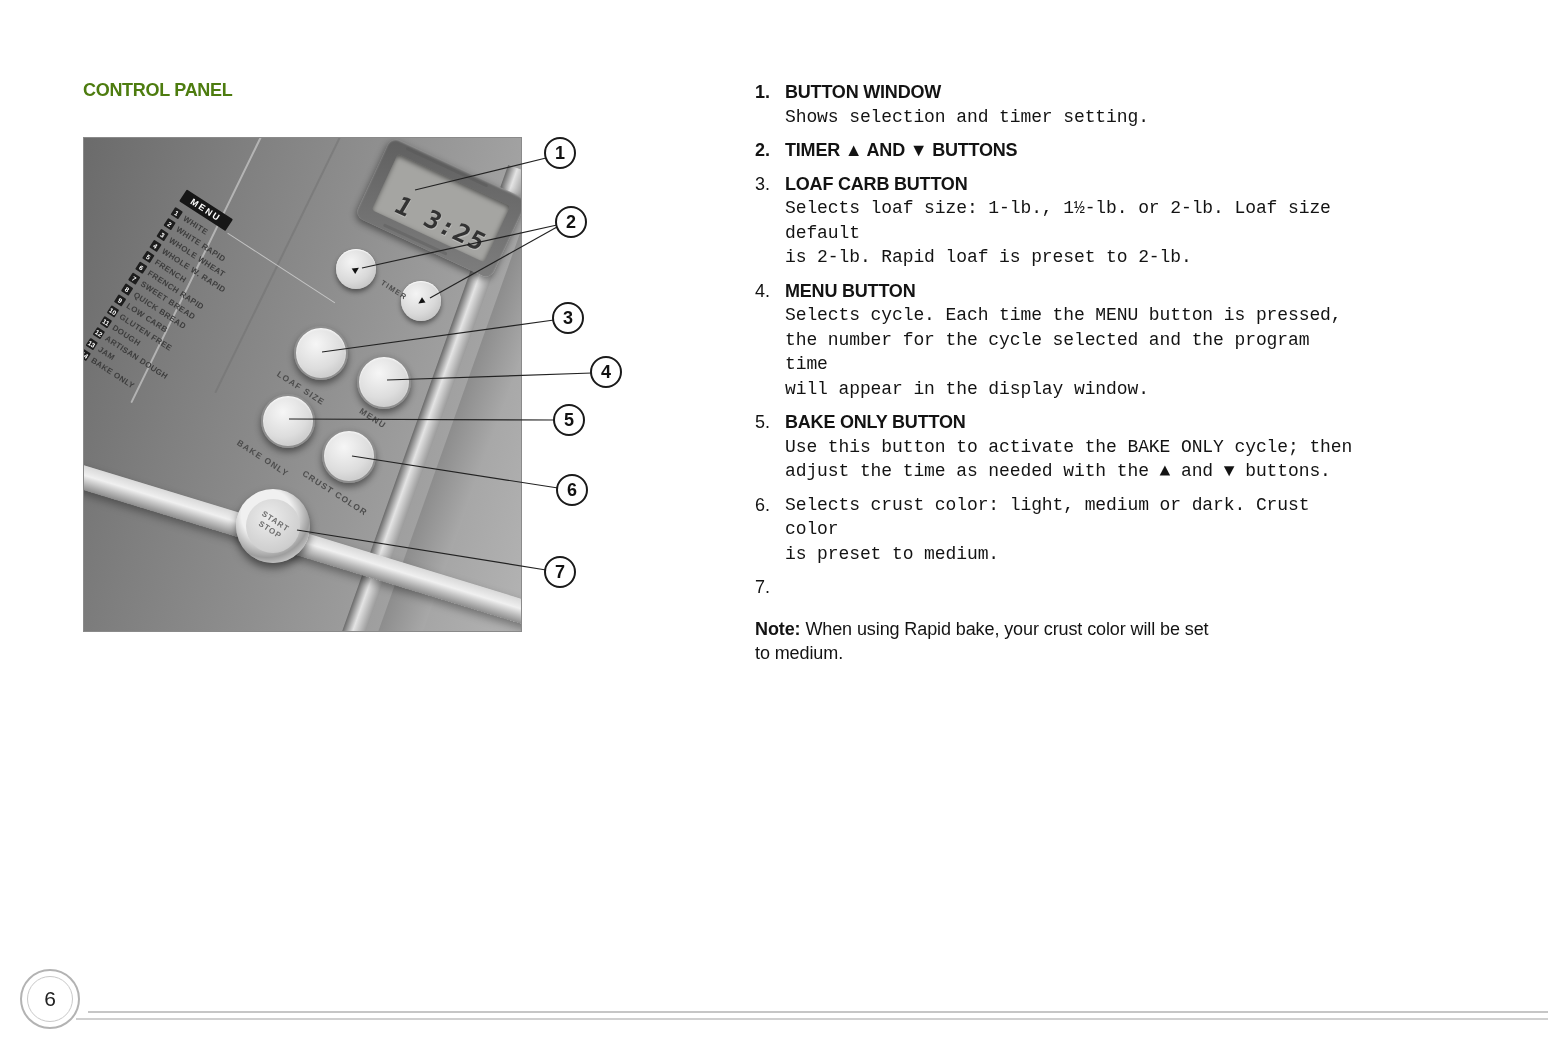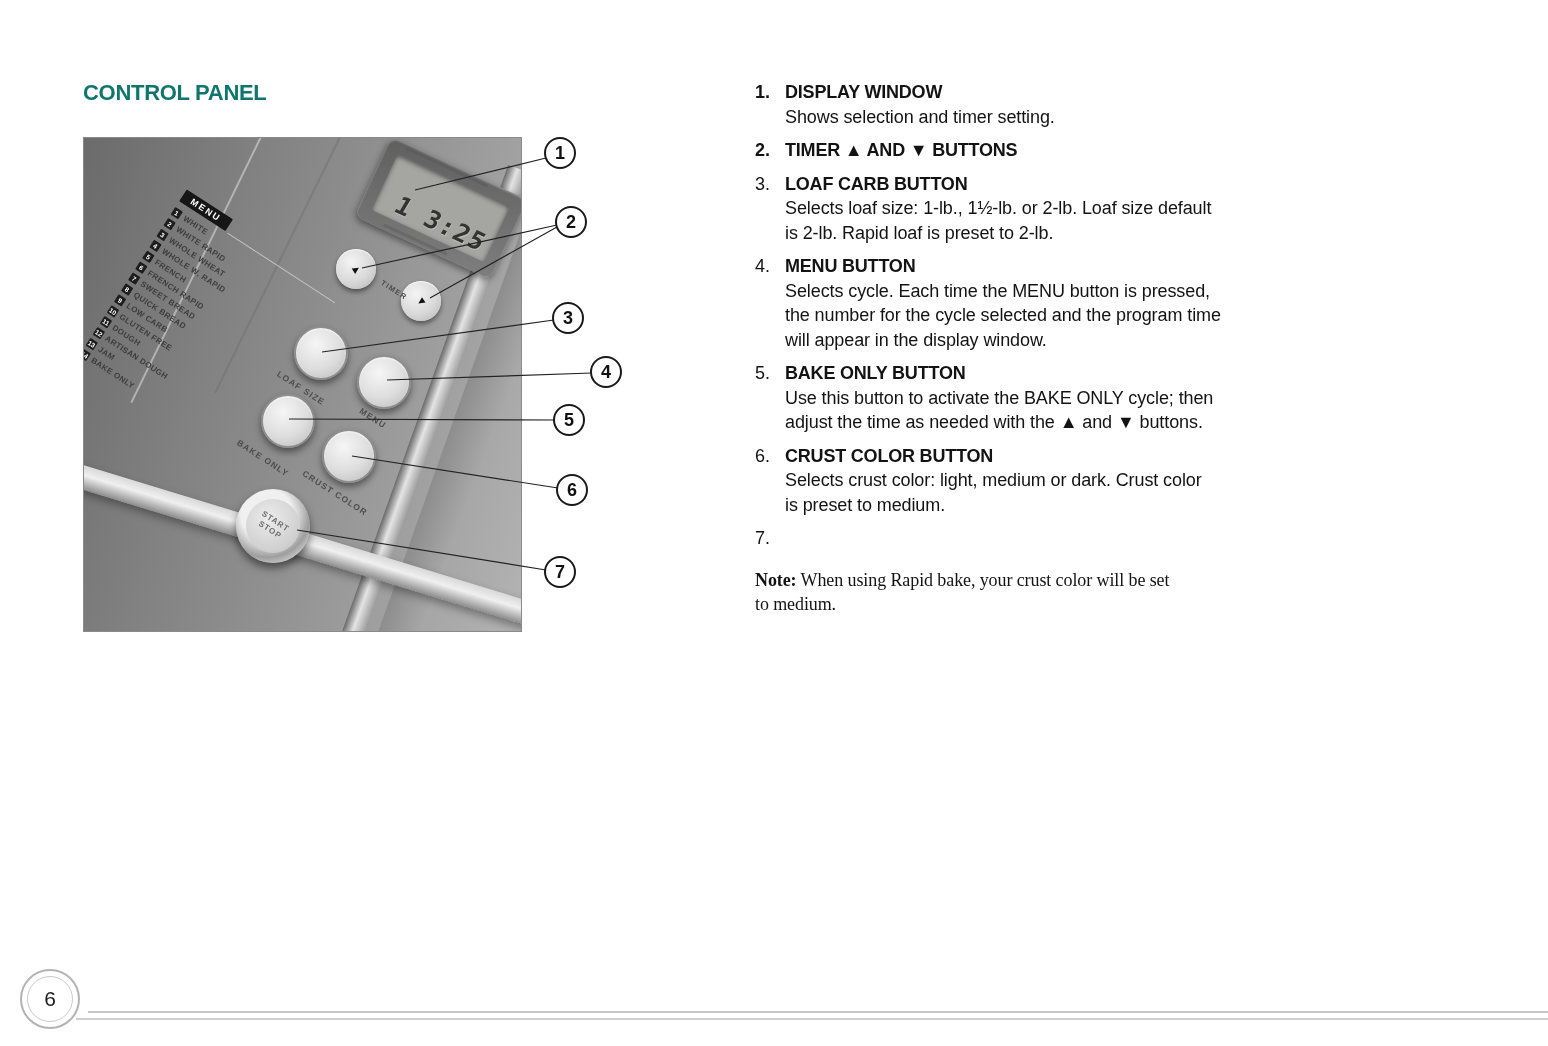--- a/index.html
+++ b/index.html
@@ -1,21 +1,21 @@
 <!DOCTYPE html>
 <html><head>
 <meta charset="utf-8">
 <style>
   html,body{margin:0;padding:0;background:#fff;}
   .page{position:relative;width:1548px;height:1046px;background:#ffffff;overflow:hidden;
         font-family:"Liberation Sans",sans-serif;color:#111;}
 
   
-  .main-title{position:absolute;left:83px;top:80px;font-size:22px;font-weight:bold;
-              letter-spacing:-0.3px;color:#0f766e;}
+  .main-title{position:absolute;left:83px;top:80px;font-size:18px;font-weight:bold;
+              letter-spacing:-0.3px;color:#4d7c0f;}
 
   
   .photo{position:absolute;left:83px;top:137px;width:437px;height:493px;
          border:1px solid #8a8a8a;overflow:hidden;
          background:linear-gradient(105deg,#6b6b6b 0%,#7f7f7f 28%,#8f8f8f 52%,#a2a2a2 78%,#b3b3b3 100%);}
   .groove{position:absolute;border-radius:2px;}
   .g1{left:112px;top:-20px;width:2px;height:300px;background:#c6c6c6;opacity:.75;transform:rotate(26deg);}
   .g2{left:196px;top:-30px;width:2px;height:300px;background:#6f6f6f;opacity:.5;transform:rotate(26deg);}
   .trim-right{position:absolute;left:333px;top:15px;width:22px;height:540px;transform:rotate(19.6deg);
               background:linear-gradient(90deg,#6a6a6a,#e4e4e4 45%,#9c9c9c);}
@@ -70,22 +70,22 @@
   
   .callout-svg{position:absolute;left:83px;top:130px;width:545px;height:480px;overflow:visible;z-index:5;}
   .callout-svg text{font-family:"Liberation Sans",sans-serif;font-size:18px;font-weight:bold;fill:#111;}
 
   
   .col{position:absolute;left:755px;top:80px;width:600px;font-size:18px;line-height:24.5px;color:#131313;}
   .item{display:flex;margin-bottom:9px;}
   .item .num{width:30px;flex:none;}
   .item .num.b{font-weight:bold;}
   .item .title{font-weight:bold;letter-spacing:-0.2px;}
-  .item .body{white-space:pre-line;letter-spacing:-0.1px;}
-  .note{margin-top:17px;white-space:pre-line;letter-spacing:-0.1px;font-family:Liberation Serif, serif;}
+  .item .body{white-space:pre-line;letter-spacing:-0.1px;font-family:Liberation Mono, monospace;}
+  .note{margin-top:17px;white-space:pre-line;letter-spacing:-0.1px;}
   .note .nlabel{font-weight:bold;}
 
   
   .foot-circle{position:absolute;left:20px;top:969px;width:60px;height:60px;border:2px solid #b3b3b3;
                border-radius:50%;box-sizing:border-box;background:#fff;display:flex;align-items:center;justify-content:center;}
   .foot-circle-inner{width:46px;height:46px;border:1px solid #c9c9c9;border-radius:50%;box-sizing:border-box;
                display:flex;align-items:center;justify-content:center;font-size:21px;color:#222;}
   .brand{position:absolute;left:86px;top:970px;font-size:40px;font-weight:bold;font-style:italic;
          color:#a2a2a2;letter-spacing:-2px;}
   .footline1{position:absolute;left:88px;top:1011px;width:1460px;height:2px;background:#c6c6c6;}
@@ -230,21 +230,21 @@
       <text x="486" y="296">5</text>
       <text x="489" y="366">6</text>
       <text x="477" y="448">7</text>
     </g>
   </svg>
 
   <div class="col">
     <div class="item">
       <div class="num b">1.</div>
       <div>
-        <div class="title">DISPLAY WINDOW</div>
+        <div class="title">BUTTON WINDOW</div>
         <div class="body">Shows selection and timer setting.</div>
       </div>
     </div>
     <div class="item">
       <div class="num b">2.</div>
       <div>
         <div class="title">TIMER ▲ AND ▼ BUTTONS</div>
       </div>
     </div>
     <div class="item">
@@ -268,21 +268,20 @@
       <div class="num">5.</div>
       <div>
         <div class="title">BAKE ONLY BUTTON</div>
         <div class="body">Use this button to activate the BAKE ONLY cycle; then
 adjust the time as needed with the ▲ and ▼ buttons.</div>
       </div>
     </div>
     <div class="item">
       <div class="num">6.</div>
       <div>
-        <div class="title">CRUST COLOR BUTTON</div>
         <div class="body">Selects crust color: light, medium or dark. Crust color
 is preset to medium.</div>
       </div>
     </div>
     <div class="item">
       <div class="num">7.</div>
       <div>
       </div>
     </div>
     <div class="note"><span class="nlabel">Note:</span><span> When using Rapid bake, your crust color will be set

